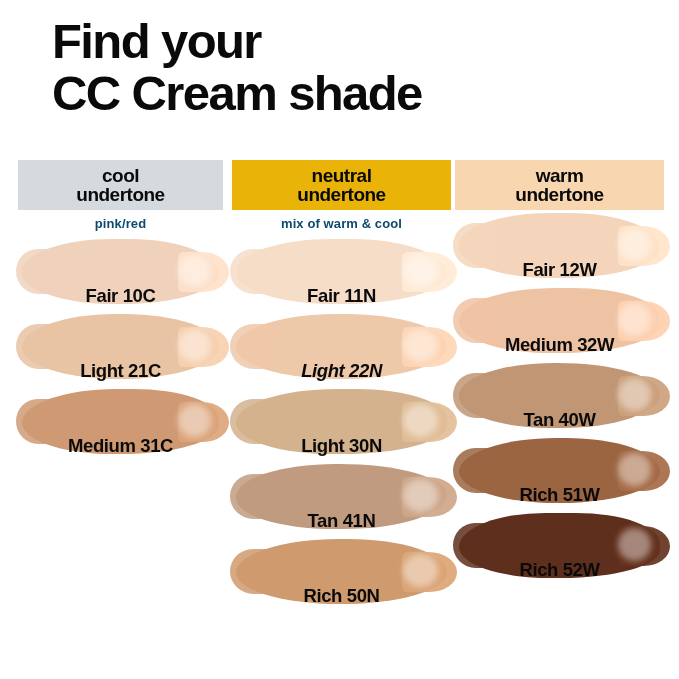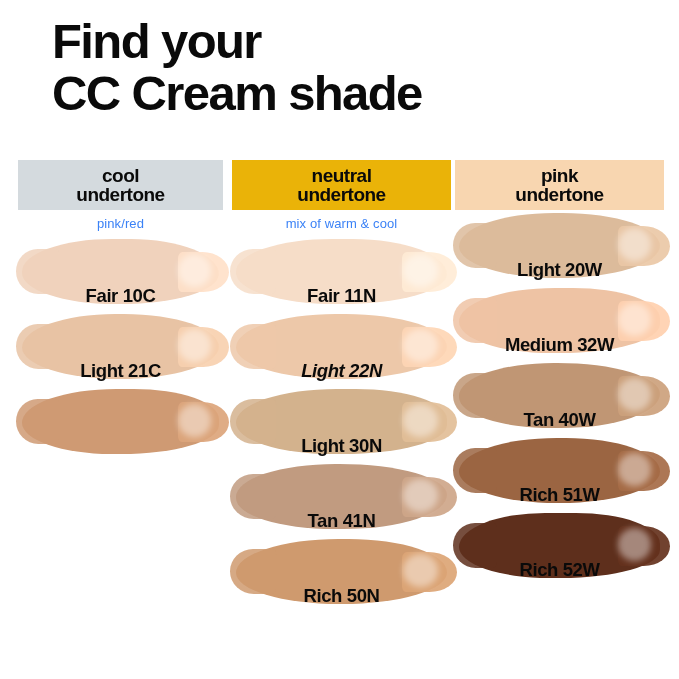--- a/index.html
+++ b/index.html
@@ -26,21 +26,21 @@
   .col-warm{left:455px;width:209px;}
 
   .hdr{
     height:50px;display:flex;align-items:center;justify-content:center;
     text-align:center;font-weight:bold;font-size:19px;line-height:1.02;
     letter-spacing:-0.5px;color:#0a0a0a;
   }
   .hdr span{display:block;}
   .sub{
     height:26px;display:flex;align-items:center;justify-content:center;
-    font-size:13px;color:#3b82f6;letter-spacing:0.1px;
+    font-size:13px;color:#0c4a6e;letter-spacing:0.1px;font-weight:bold;
   }
 
   
   .swatches{position:relative;}
   .swatch{
     position:relative;width:100%;
     display:flex;align-items:flex-end;justify-content:center;
   }
   .smear{
     position:absolute;left:2%;top:4%;width:96%;height:92%;
@@ -95,20 +95,21 @@
             <div class="shade-label">Fair 10C</div>
           </div>
           <div class="swatch" style="height: 71px; margin-bottom: 4px;">
             <div class="smear" style="background: rgb(232, 195, 164); border-radius: 49% 50% 52% 51% / 53% 52% 51% 50%;"></div>
             <div class="gloss"></div>
             <div class="shade-label">Light 21C</div>
           </div>
           <div class="swatch" style="height: 71px; margin-bottom: 4px;">
             <div class="smear" style="background: rgb(207, 154, 115); border-radius: 52% 47% 54% 49% / 56% 50% 48% 52%;"></div>
             <div class="gloss"></div>
+            <div class="shade-label">Medium 31C</div>
           </div>
         </div>
     </div>
 
     <div class="col col-neutral">
       <div class="hdr" style="background: #eab308;">
         <div>
           <span>neutral</span>
           <span>undertone</span>
         </div>
@@ -139,29 +140,29 @@
             <div class="smear" style="background: rgb(207, 154, 110); border-radius: 51% 49% 52% 51% / 54% 53% 50% 50%;"></div>
             <div class="gloss"></div>
             <div class="shade-label">Rich 50N</div>
           </div>
         </div>
     </div>
 
     <div class="col col-warm">
       <div class="hdr" style="background: rgb(248, 214, 176);">
         <div>
-          <span>pink</span>
+          <span>warm</span>
           <span>undertone</span>
         </div>
       </div>
       <div class="swatches">
           <div class="swatch" style="height: 71px; margin-bottom: 4px;">
-            <div class="smear" style="background: rgb(220, 187, 155); border-radius: 49% 50% 52% 51% / 53% 52% 51% 50%;"></div>
+            <div class="smear" style="background: rgb(244, 213, 187); border-radius: 46% 45% 50% 47% / 50% 54% 46% 48%;"></div>
             <div class="gloss"></div>
-            <div class="shade-label">Light 20W</div>
+            <div class="shade-label">Fair 12W</div>
           </div>
           <div class="swatch" style="height: 71px; margin-bottom: 4px;">
             <div class="smear" style="background: rgb(238, 195, 164); border-radius: 52% 47% 54% 49% / 56% 50% 48% 52%;"></div>
             <div class="gloss"></div>
             <div class="shade-label">Medium 32W</div>
           </div>
           <div class="swatch" style="height: 71px; margin-bottom: 4px;">
             <div class="smear" style="background: rgb(192, 150, 116); border-radius: 48% 52% 50% 47% / 51% 48% 53%;"></div>
             <div class="gloss"></div>
             <div class="shade-label">Tan 40W</div>

